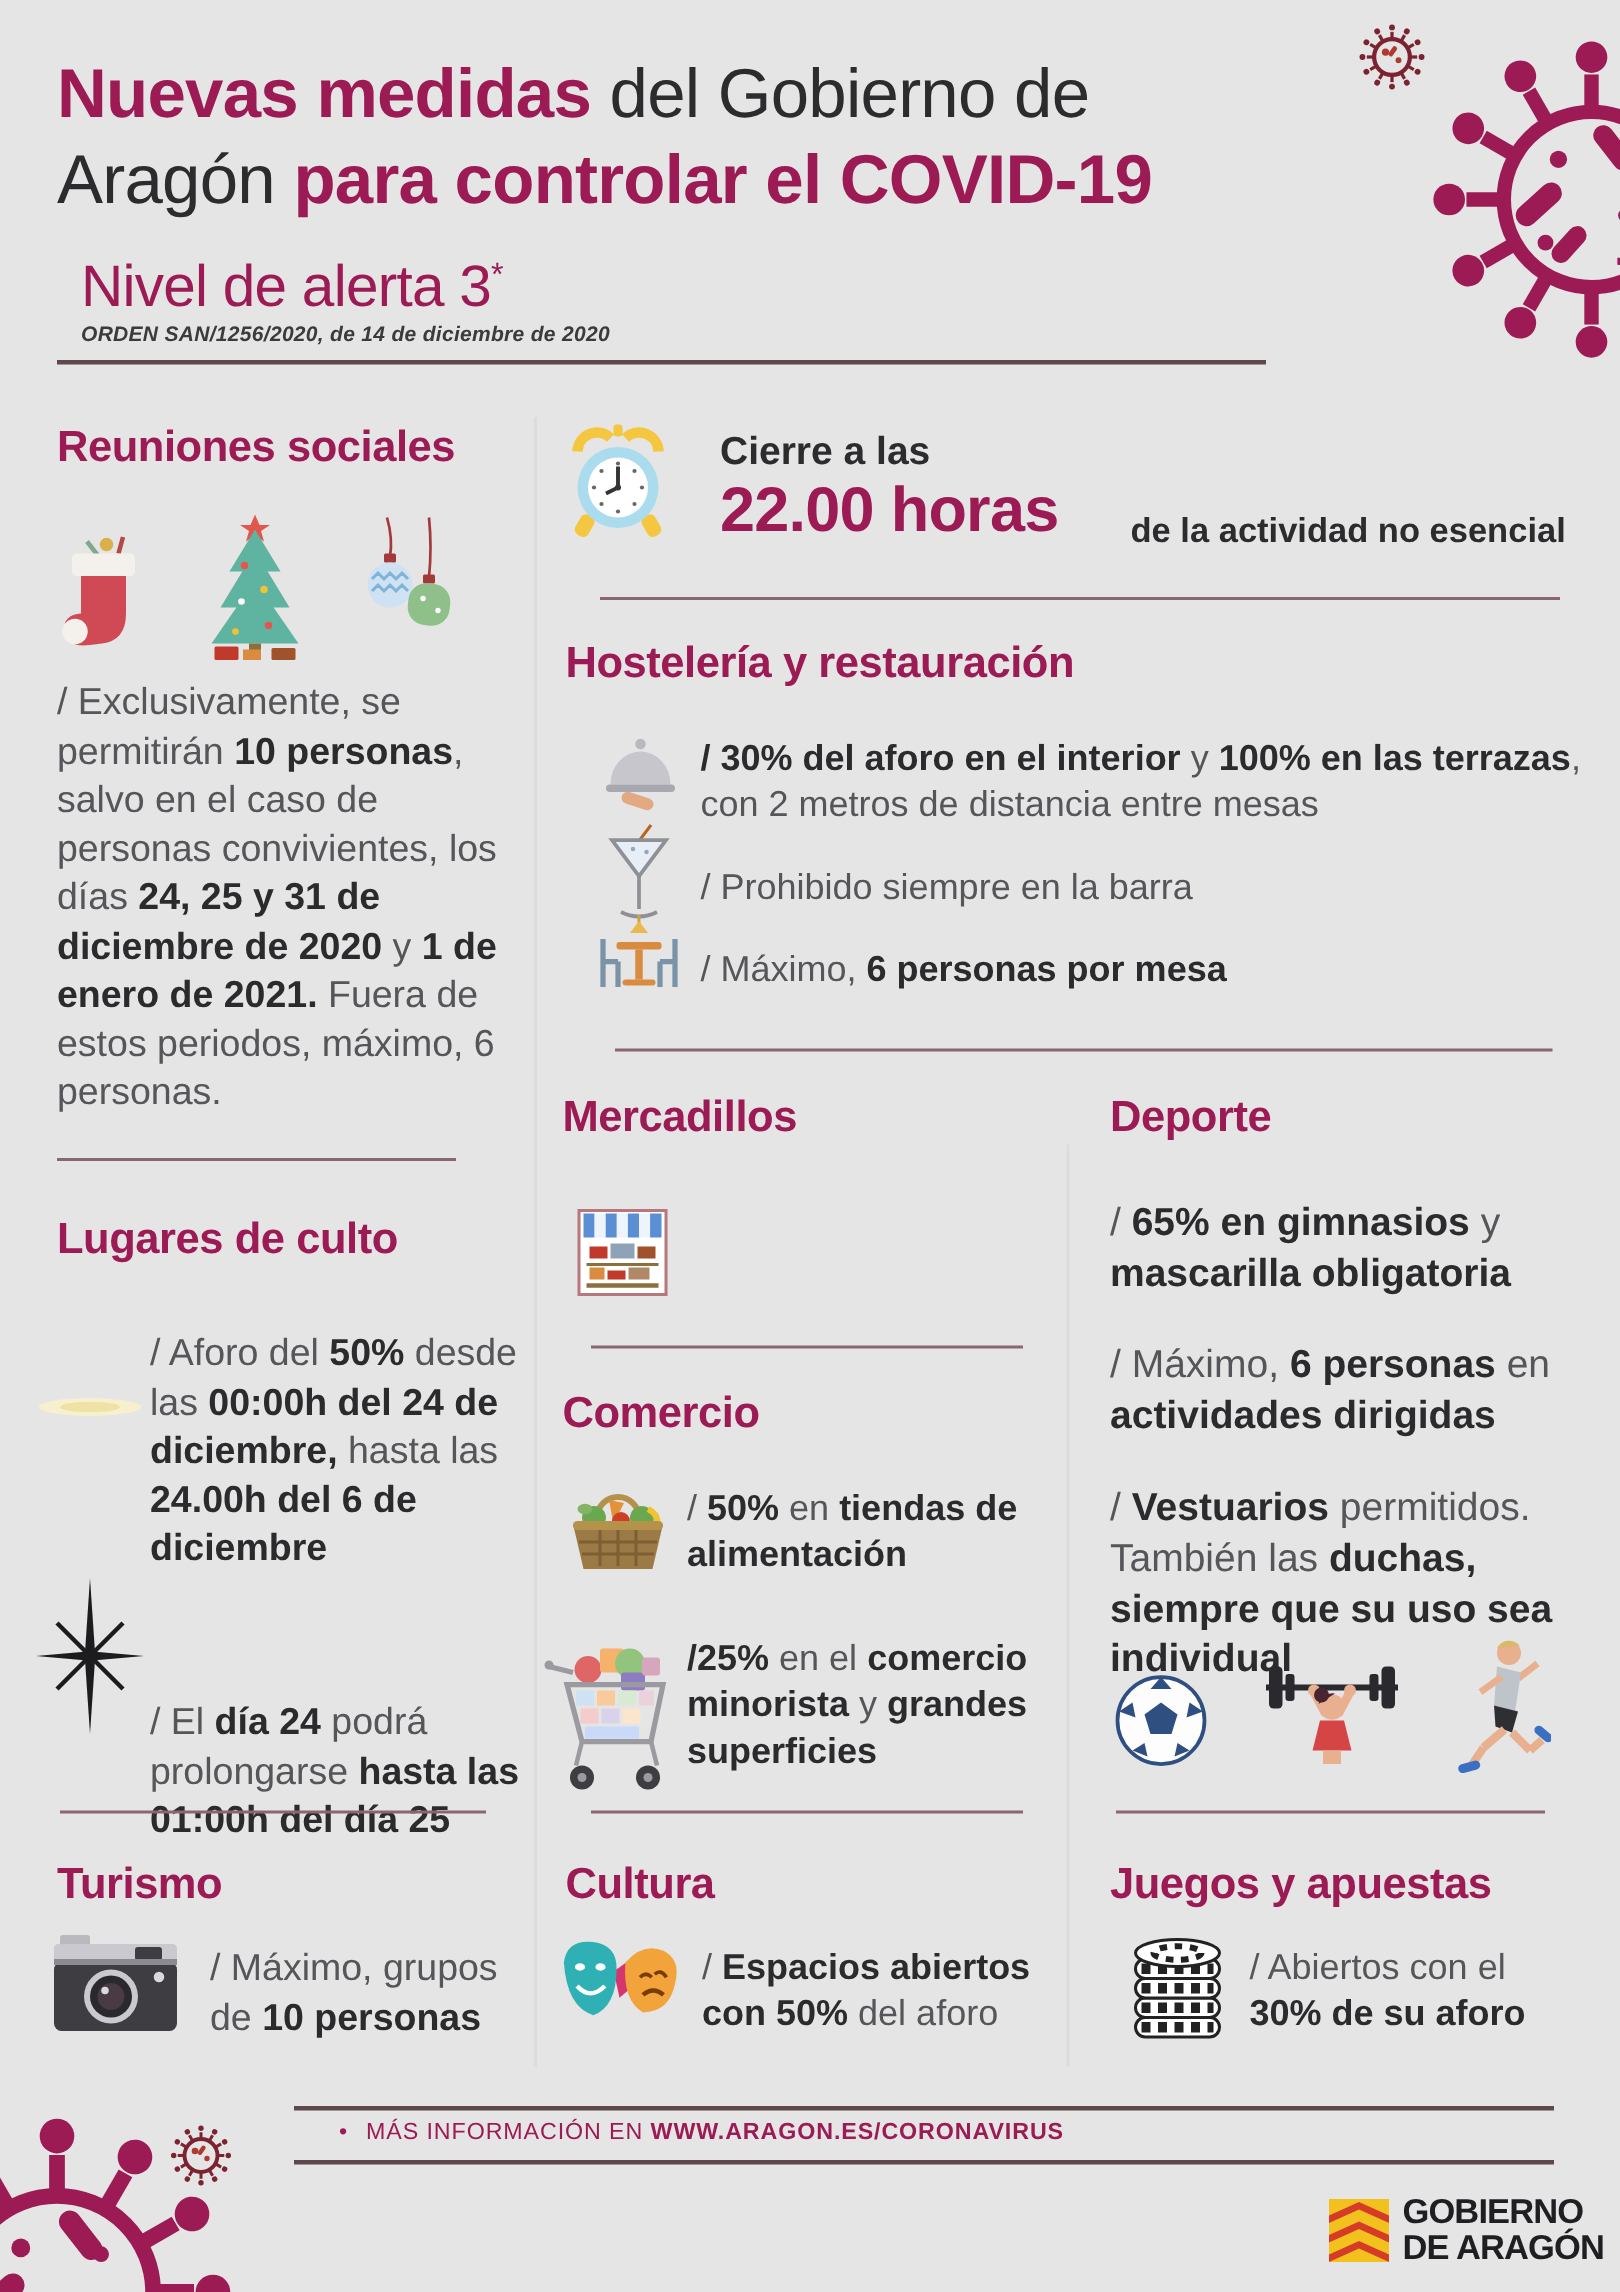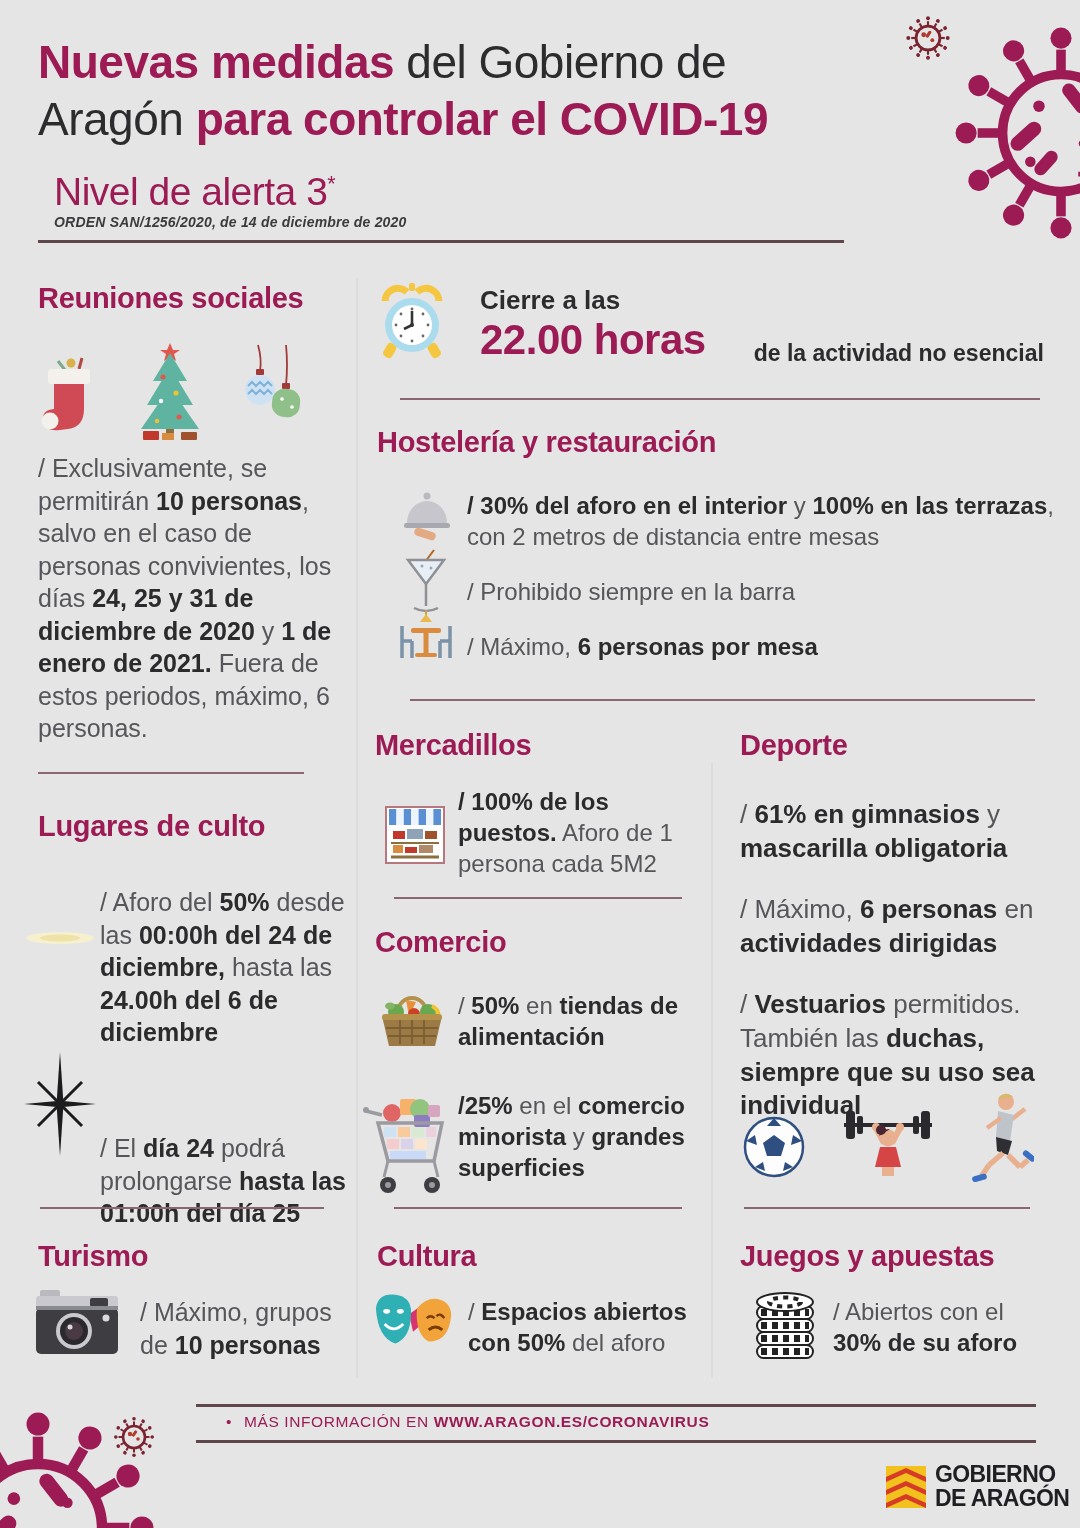--- a/index.html
+++ b/index.html
@@ -284,21 +284,20 @@
     </g>
     <rect x="10" y="36" width="12" height="8" fill="#c0392b"></rect>
     <rect x="24" y="34" width="16" height="10" fill="#8ea3b8"></rect>
     <rect x="42" y="36" width="12" height="8" fill="#a0522d"></rect>
     <line x1="8" y1="48" x2="56" y2="48" stroke="#8d6e3f" stroke-width="2"></line>
     <rect x="10" y="50" width="10" height="8" fill="#d98c3f"></rect>
     <rect x="22" y="52" width="12" height="6" fill="#c0392b"></rect>
     <rect x="36" y="50" width="14" height="8" fill="#b08968"></rect>
     <line x1="8" y1="62" x2="56" y2="62" stroke="#8d6e3f" stroke-width="3"></line>
   </svg>
-  <div class="abs body-text fs24" style="left:458px;top:786px;width:220px"><span class="seg-b">/ 100% de los puestos.</span><span> Aforo de 1 persona cada 5M2</span></div>
 
   <div class="rule" style="left:394px;top:897px;width:288px;height:2px"></div>
 
   <div class="abs sec-title" style="left:375px;top:926px">Comercio</div>
   <svg class="abs" style="left:376px;top:982px" width="72" height="70" viewBox="0 0 72 70">
     <path d="M22,30 A14,14 0 0 1 50,30" fill="none" stroke="#b5924c" stroke-width="4"></path>
     <circle cx="20" cy="30" r="8" fill="#6aa84f"></circle>
       <circle cx="52" cy="30" r="8" fill="#6aa84f"></circle>
     <ellipse cx="14" cy="24" rx="5" ry="3.5" fill="#82b366"></ellipse>
     <polygon points="30,18 40,20 33,34" fill="#e69138"></polygon>
@@ -350,21 +349,21 @@
     <path d="M66,30 q4,-4 8,2" stroke="#7a3b00" stroke-width="2.5" fill="none"></path>
     <path d="M58,44 Q65,38 72,44" stroke="#7a3b00" stroke-width="3" fill="none"></path>
     <path d="M4,22 Q6,6 24,8 Q40,10 40,26 Q40,52 24,58 Q6,52 4,22 Z" fill="#2fb0b5"></path>
     <ellipse cx="15" cy="25" rx="3.5" ry="2.5" fill="#ffffff"></ellipse>
     <ellipse cx="29" cy="25" rx="3.5" ry="2.5" fill="#ffffff"></ellipse>
     <path d="M13,38 Q22,48 32,38" stroke="#ffffff" stroke-width="3" fill="none"></path>
   </svg>
   <div class="abs body-text fs24" style="left:468px;top:1296px;width:250px"><span>/ </span><span class="seg-b">Espacios abiertos con 50%</span><span> del aforo</span></div>
 
   <div class="abs sec-title" style="left:740px;top:729px">Deporte</div>
-  <div class="abs body-text fs26" style="left:740px;top:798px;width:305px"><span>/ </span><span class="seg-b">61% en gimnasios</span><span> y </span><span class="seg-b">mascarilla obligatoria</span></div>
+  <div class="abs body-text fs26" style="left:740px;top:798px;width:305px"><span>/ </span><span class="seg-b">65% en gimnasios</span><span> y </span><span class="seg-b">mascarilla obligatoria</span></div>
   <div class="abs body-text fs26" style="left:740px;top:893px;width:305px"><span>/ Máximo, </span><span class="seg-b">6 personas</span><span> en </span><span class="seg-b">actividades dirigidas</span></div>
   <div class="abs body-text fs26" style="left:740px;top:988px;width:308px"><span>/ </span><span class="seg-b">Vestuarios</span><span> permitidos. También las </span><span class="seg-b">duchas, siempre que su uso sea individual</span></div>
 
   <div class="abs icons-row" style="left:742px;top:1093px;width:292px;height:92px">
     <svg width="64" height="64" viewBox="0 0 64 64" style="margin-bottom:6px">
       <circle cx="32" cy="32" r="29" fill="#fdfdfd" stroke="#2e4f80" stroke-width="2.5"></circle>
       <polygon points="32,20 43,28 39,41 25,41 21,28" fill="#2e4f80"></polygon>
       <polygon points="32,3 39,11 25,11" fill="#2e4f80"></polygon>
       <polygon points="4,26 13,20 15,30" fill="#2e4f80"></polygon>
       <polygon points="60,26 51,20 49,30" fill="#2e4f80"></polygon>

